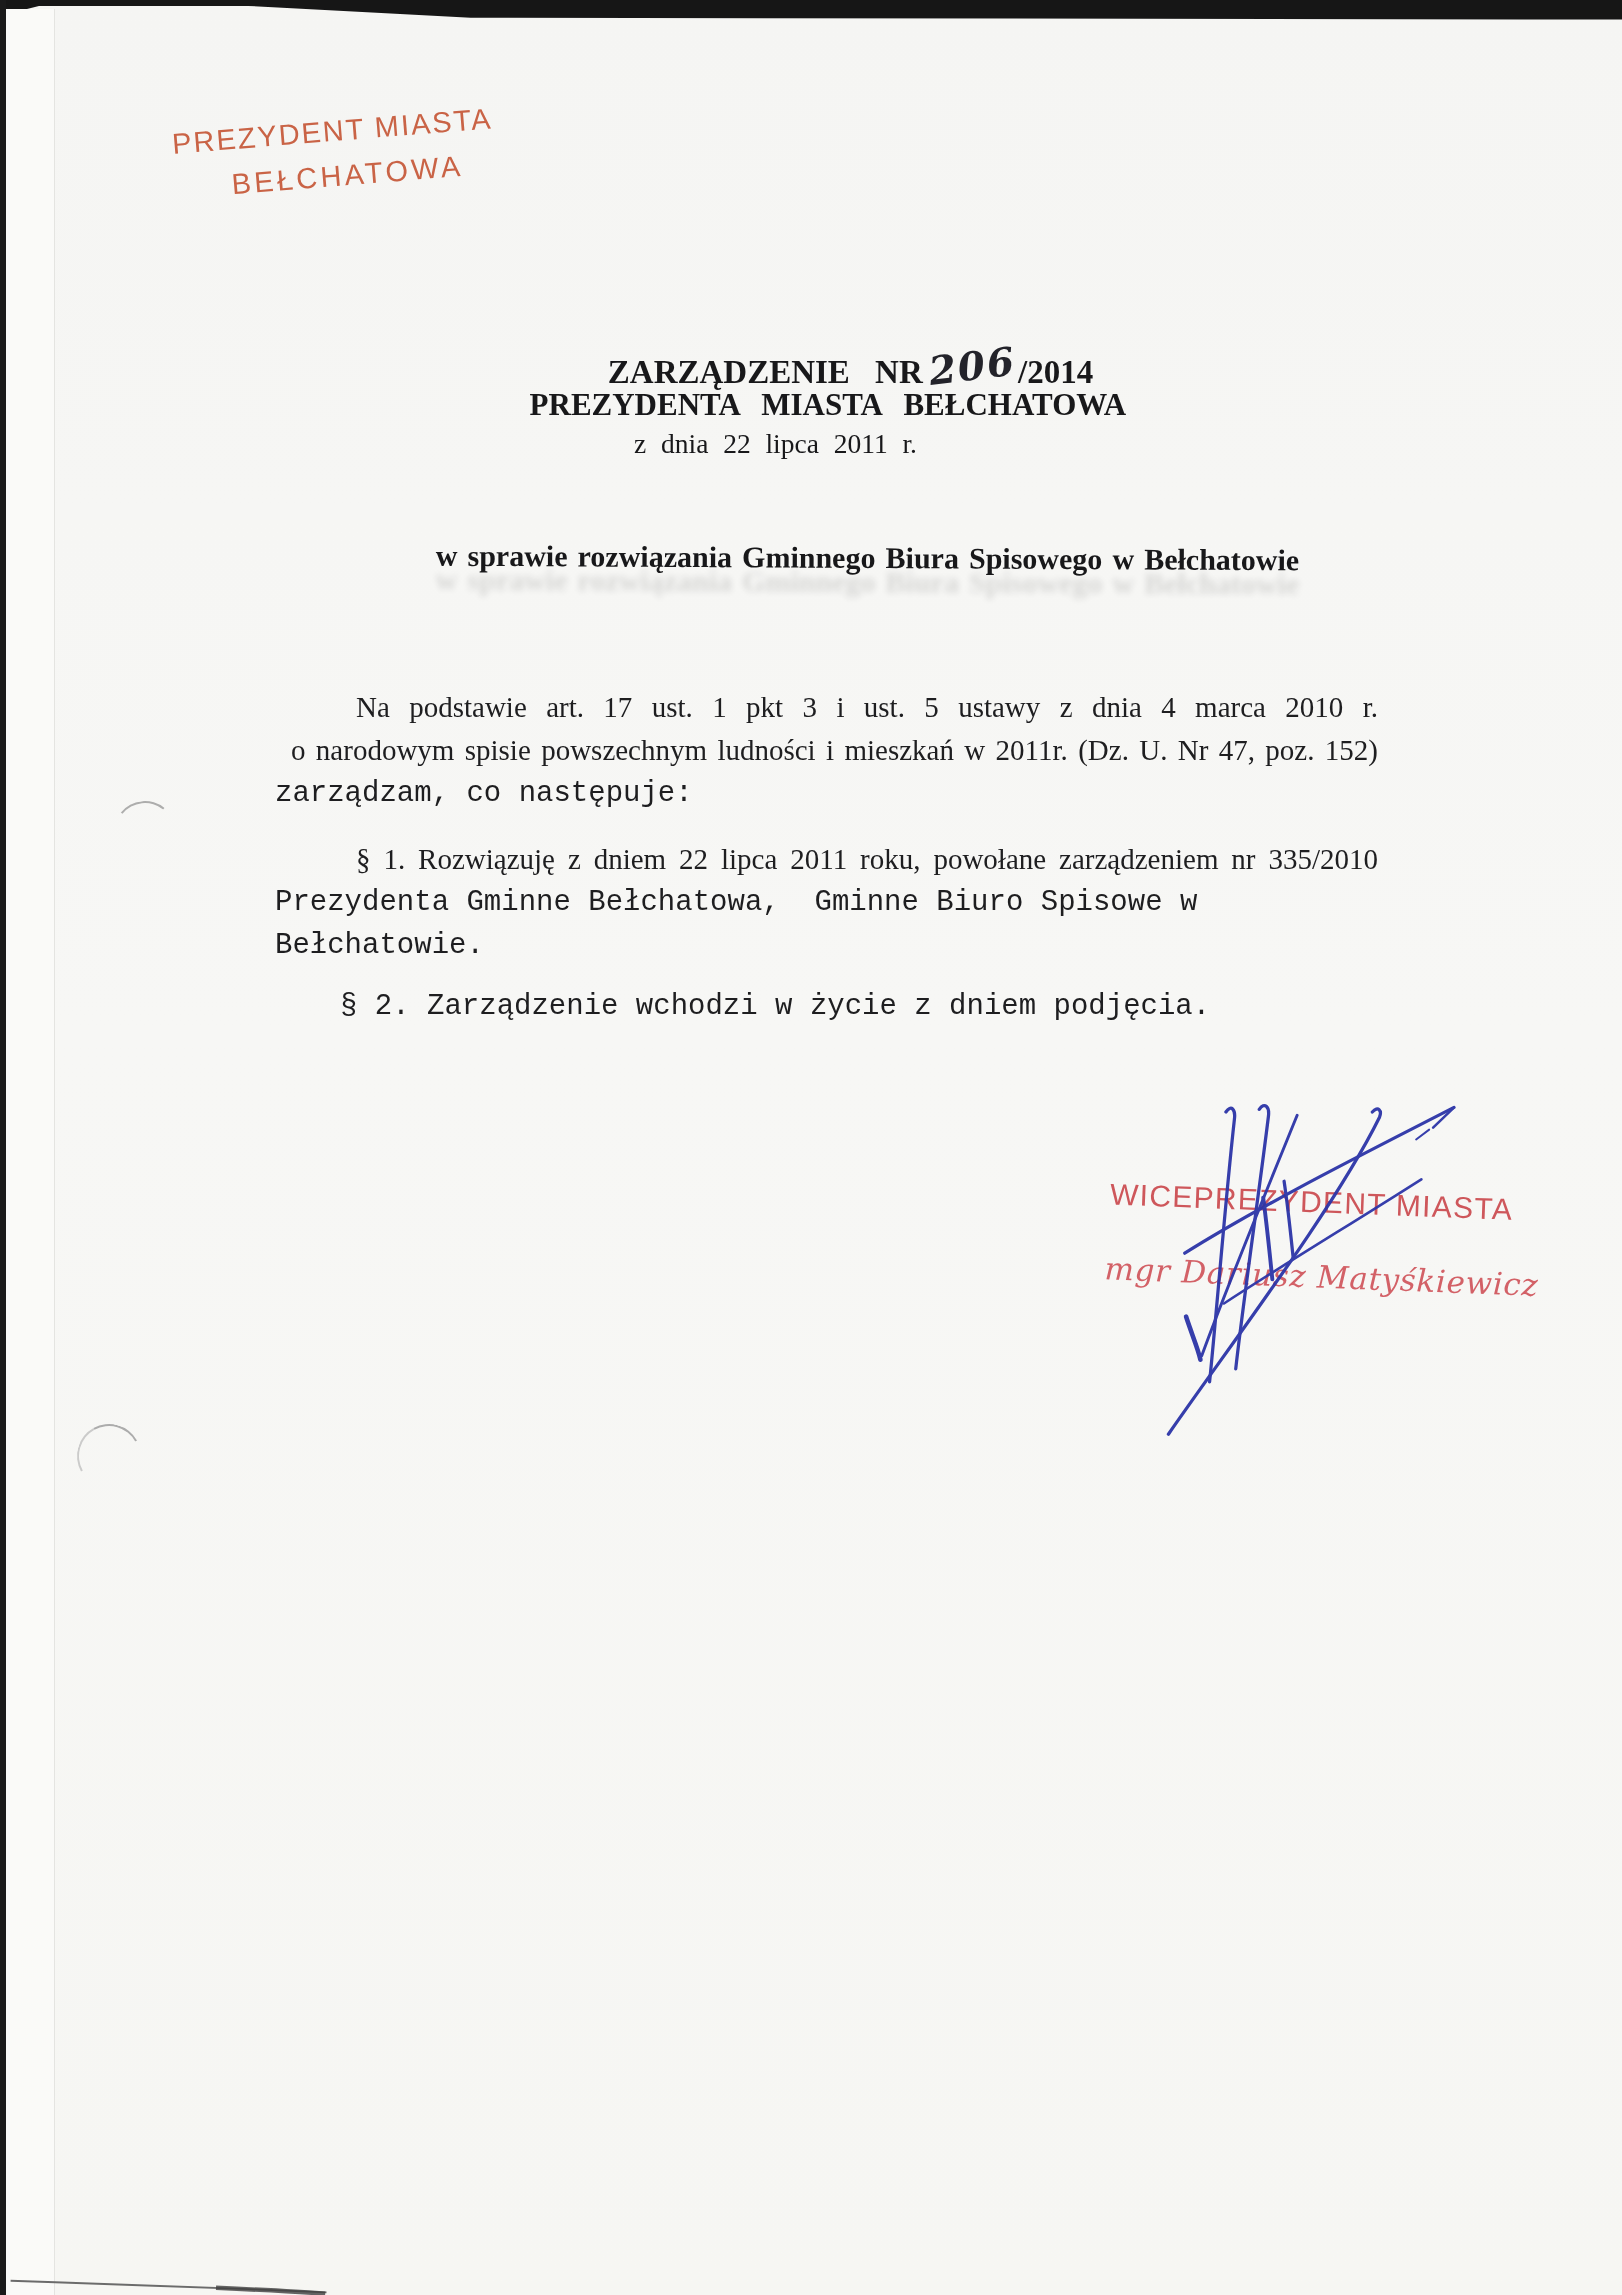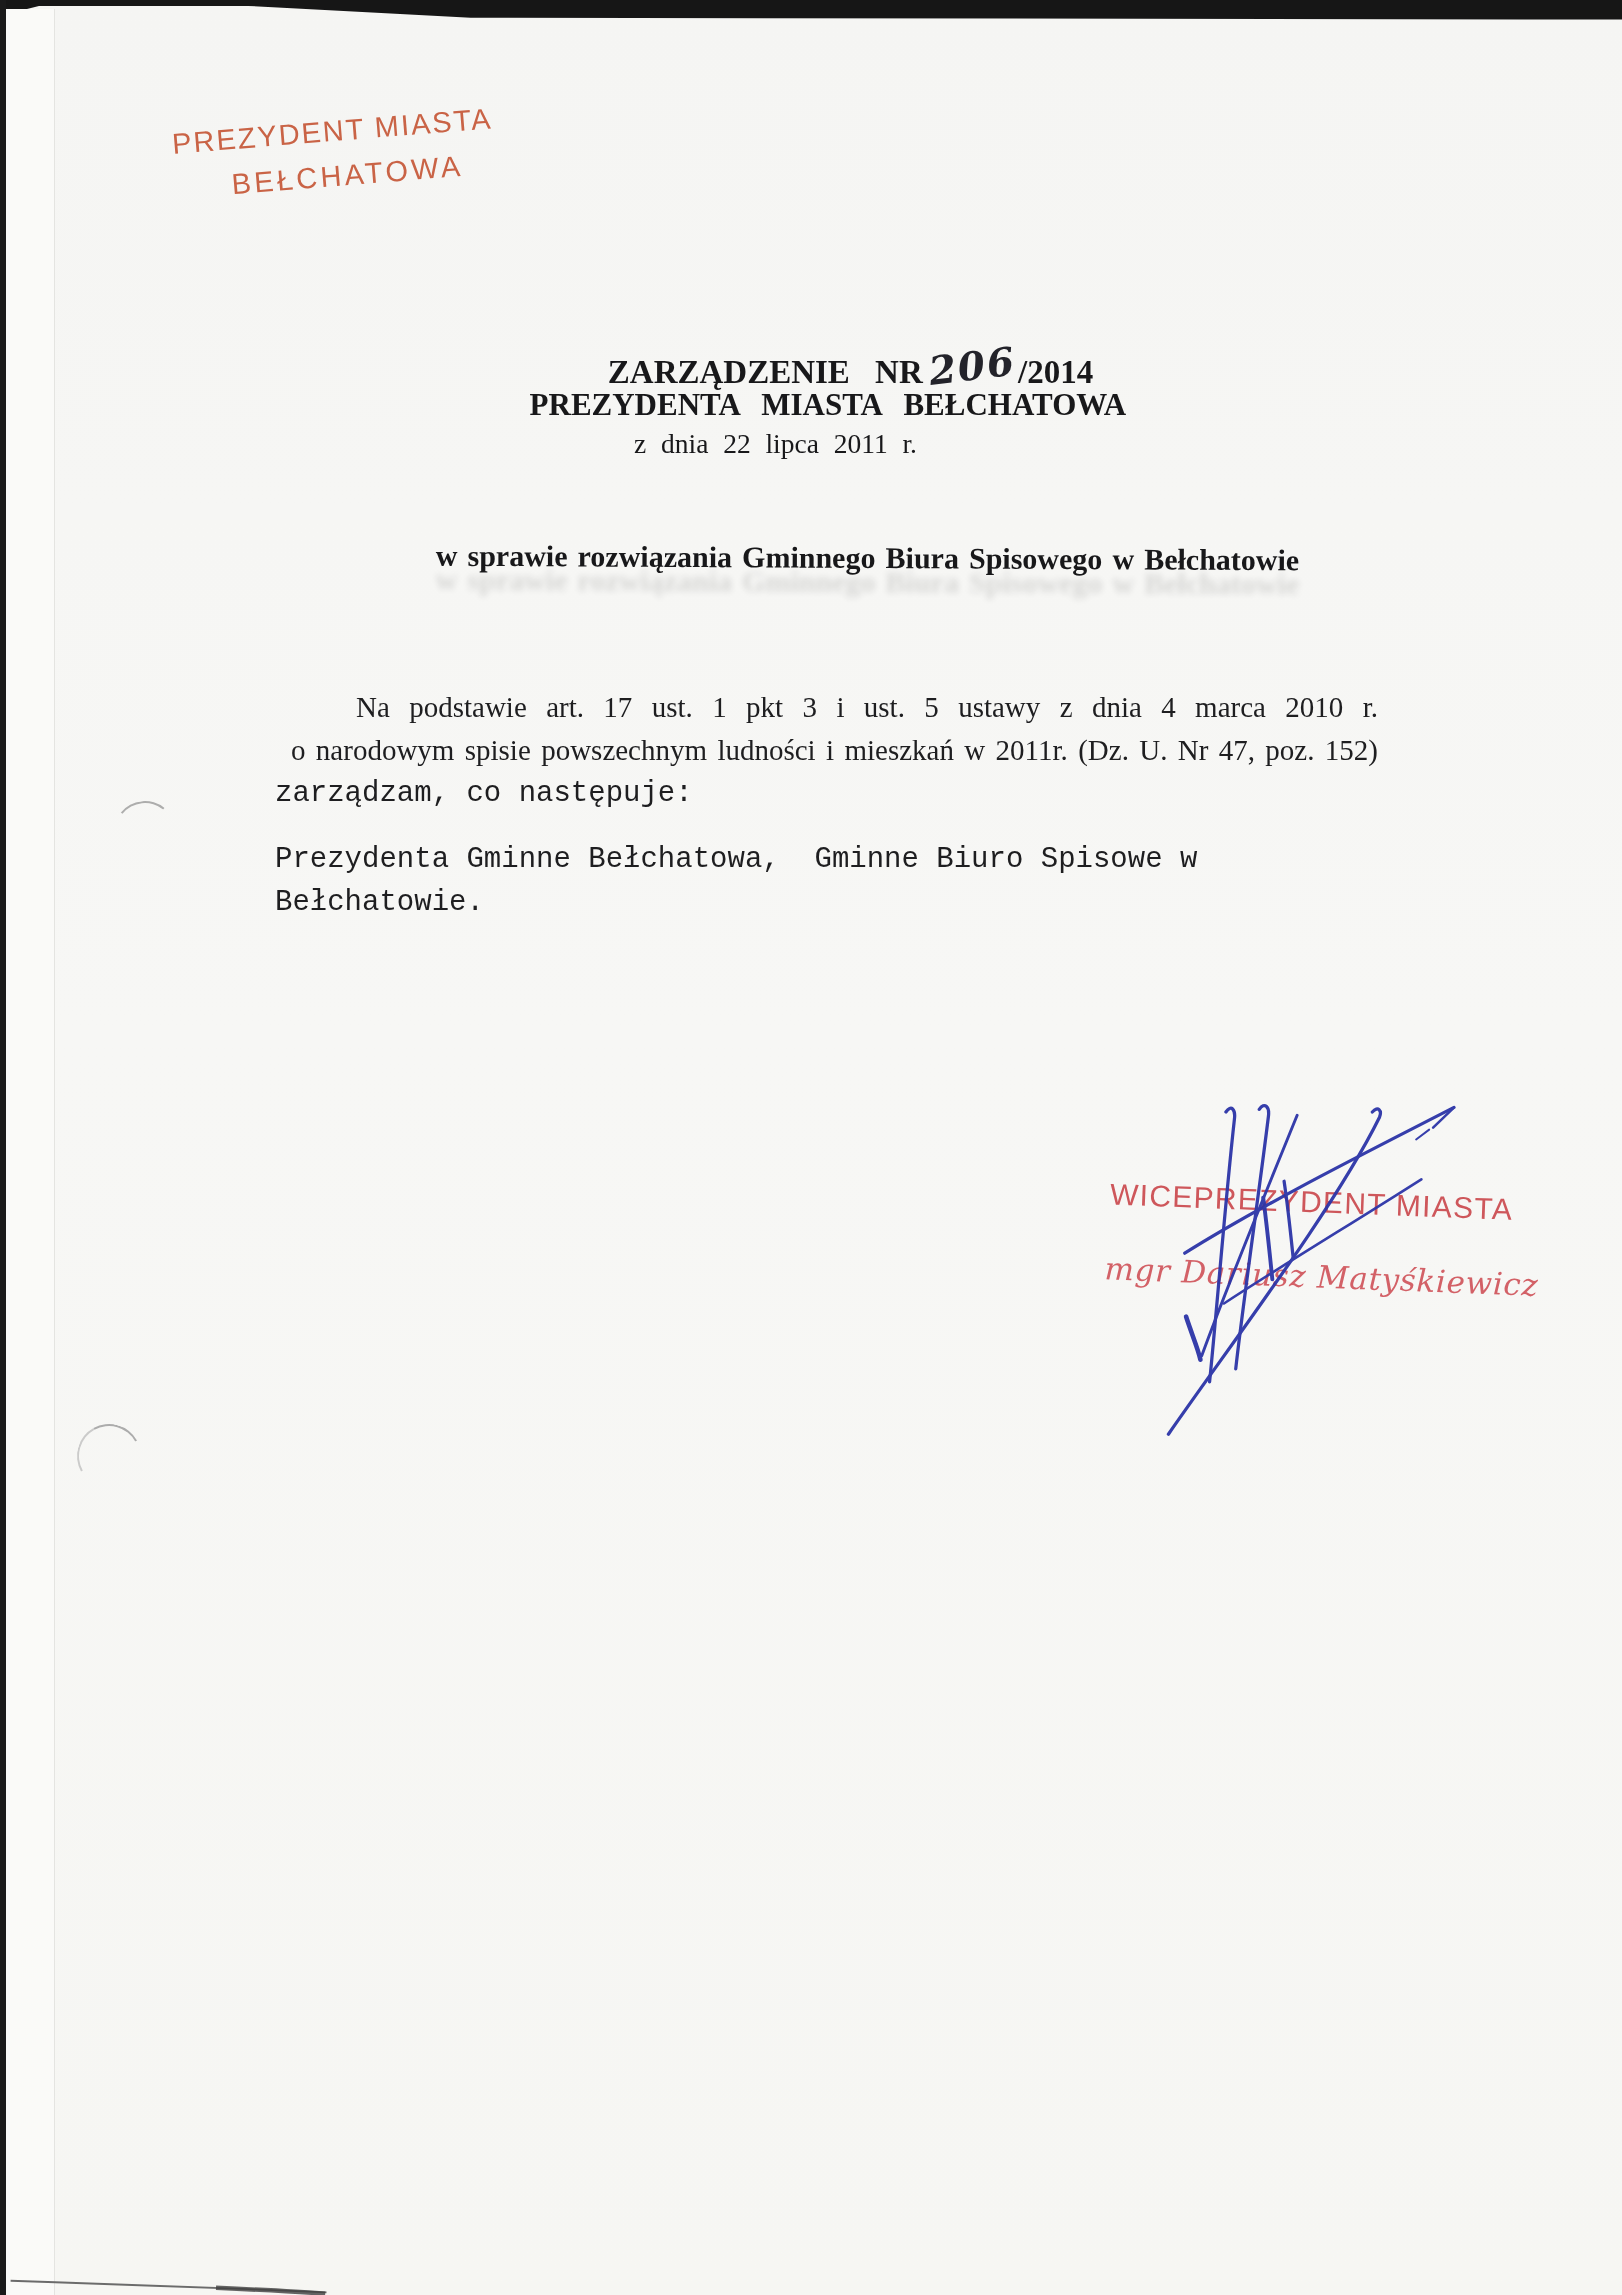--- a/index.html
+++ b/index.html
@@ -108,23 +108,27 @@
   <div class="subject subject-ghost">w sprawie rozwiązania Gminnego Biura Spisowego w Bełchatowie</div>
   <div class="subject">w sprawie rozwiązania Gminnego Biura Spisowego w Bełchatowie</div>
 
   <div class="para p-legal">
     <span class="bline stretch indent">Na podstawie art. 17 ust. 1 pkt 3 i ust. 5 ustawy z dnia 4 marca 2010 r.</span>
     <span class="bline stretch">o narodowym spisie powszechnym ludności i mieszkań w 2011r. (Dz. U. Nr 47, poz. 152)</span>
     <span class="bline noj">zarządzam, co następuje:</span>
   </div>
 
   <div class="para p-par1">
+    <span class="bline stretch indent">§ 1. Rozwiązuję z dniem 22 lipca 2011 roku, powołane zarządzeniem nr 335/2010</span>
     <span class="bline noj">Prezydenta Gminne Bełchatowa,  Gminne Biuro Spisowe w Bełchatowie.</span>
   </div>
 
+  <div class="para p-par2">
+    <span class="bline noj indent">§ 2. Zarządzenie wchodzi w życie z dniem podjęcia.</span>
+  </div>
 
   <div class="sig-stamp">
     <div class="s1">WICEPREZYDENT MIASTA</div>
     <div class="s2">mgr Dariusz Matyśkiewicz</div>
   </div>
 
   <div class="sig-ink">
     <svg width="366" height="373" viewBox="0 0 560 570" xmlns="http://www.w3.org/2000/svg">
       <g fill="none" stroke="#2c35a8" stroke-linecap="round" opacity="0.95">
         <path d="M 70 260 C 190 185 340 110 482 37" stroke-width="5"></path>

